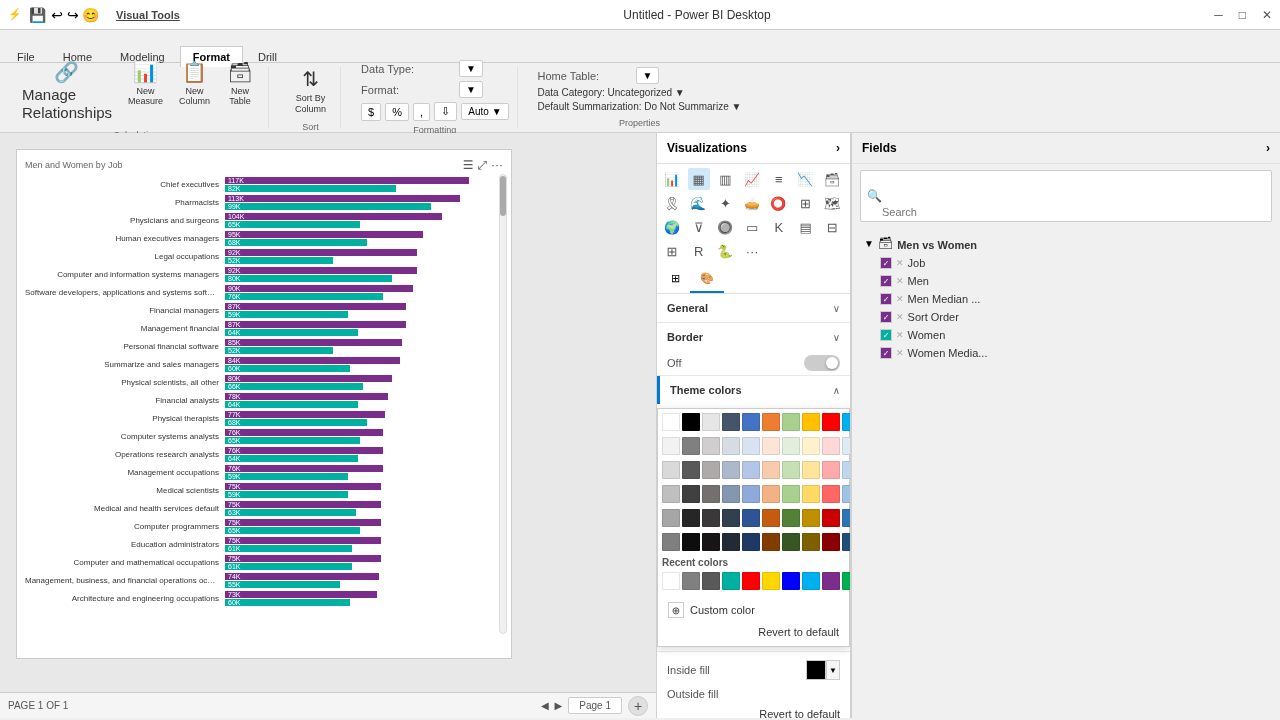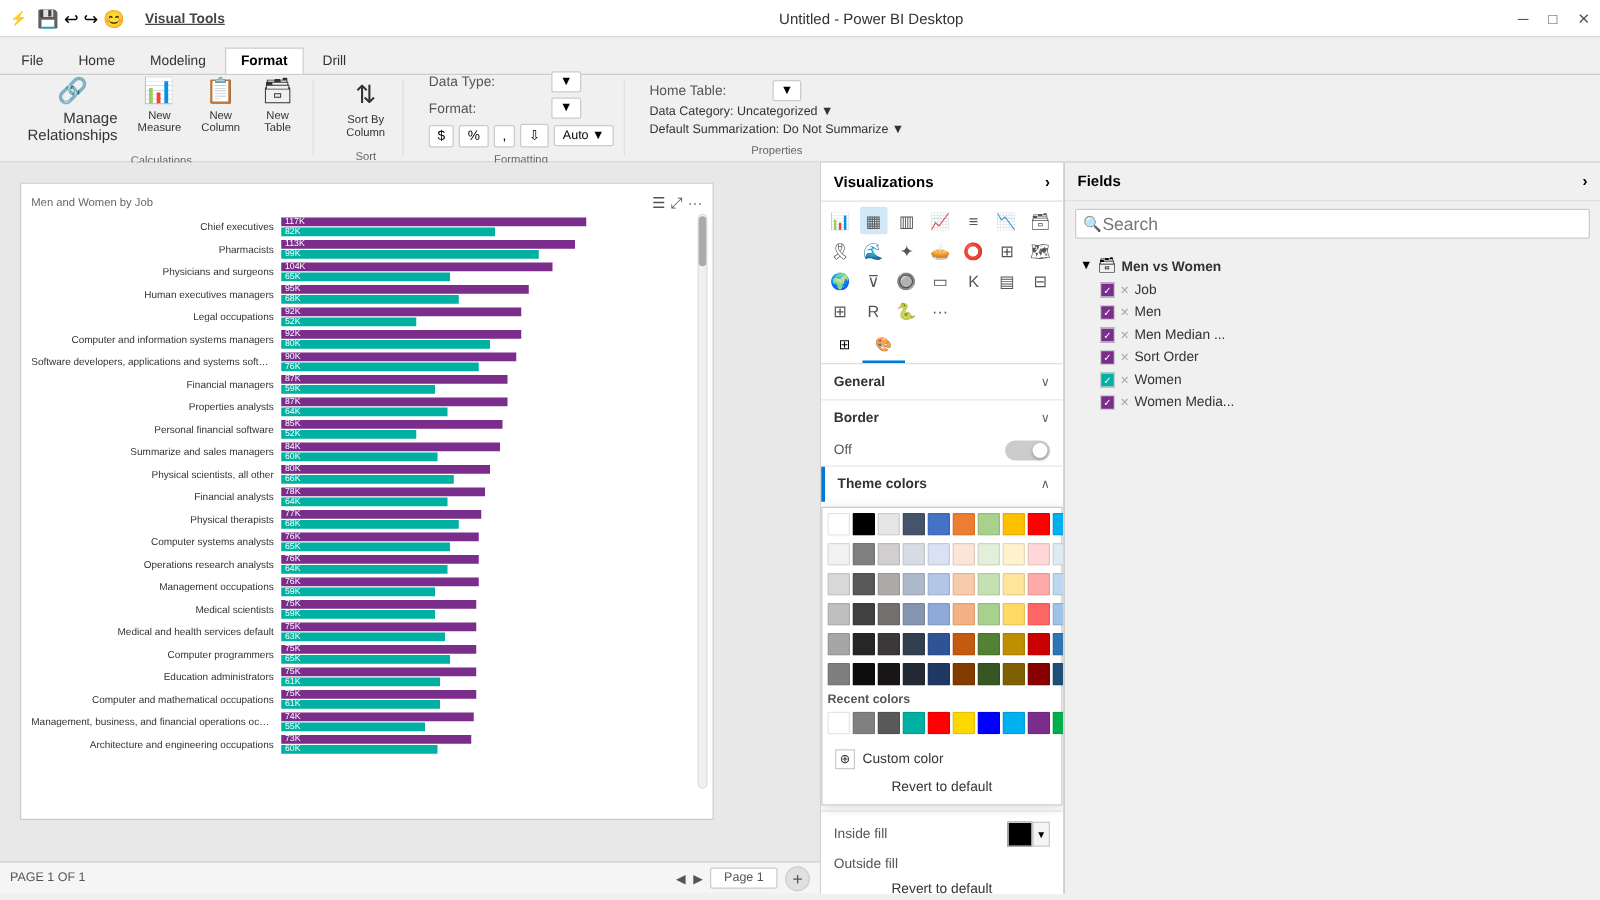--- a/index.html
+++ b/index.html
@@ -17,22 +17,22 @@
     }
     .title-bar-left { display: flex; align-items: center; gap: 8px; }
     .title-bar-icons { display: flex; gap: 4px; }
     .title-bar-icons span { font-size: 14px; cursor: pointer; }
     .title-bar-title { font-size: 12px; color: #333; }
     .title-bar-right { display: flex; gap: 16px; }
     .title-bar-right span { font-size: 12px; color: #555; cursor: pointer; }
     .ribbon-tabs {
       display: flex;
       height: 30px;
-      align-items: flex-end;
-      padding: 0 4px;
+      align-items: flex-start;
+      padding: 16px 4px;
       background: #f0f0f0;
       border-bottom: 1px solid #ccc;
     }
     .ribbon-tab {
       padding: 4px 12px;
       font-size: 11px;
       cursor: pointer;
       border: 1px solid transparent;
       border-bottom: none;
       background: transparent;
@@ -129,21 +129,21 @@
       justify-content: center;
       cursor: pointer;
       font-size: 14px;
       color: #555;
     }
 
     
     .chart-canvas {
       background: white;
       border: 1px solid #ccc;
-      width: 555px;
+      width: 496px;
       height: 510px;
       position: relative;
       padding: 8px;
     }
     .chart-header {
       display: flex;
       justify-content: space-between;
       align-items: center;
       margin-bottom: 4px;
     }
@@ -270,23 +270,24 @@
       align-items: center;
       margin: 6px 8px;
       border: 1px solid #ccc;
       border-radius: 2px;
       padding: 3px 6px;
       background: white;
     }
     .search-box input {
       border: none;
       outline: none;
-      font-size: 14px;
+      font-size: 11px;
       flex: 1;
       color: #999;
+      margin-top: 32px;
     }
     .search-icon { color: #666; font-size: 12px; }
 
     .fields-tree { padding: 4px 8px; overflow-y: auto; flex: 1; }
     .fields-item {
       display: flex;
       align-items: center;
       padding: 3px 4px;
       cursor: pointer;
       border-radius: 2px;
@@ -366,21 +367,21 @@
       align-items: center;
       justify-content: center;
       font-size: 10px;
     }
     .revert-btn {
       padding: 4px 6px;
       cursor: pointer;
       font-size: 11px;
       color: #333;
       width: 100%;
-      text-align: center;
+      text-align: right;
     }
 
     .toggle-row {
       display: flex;
       align-items: center;
       justify-content: space-between;
       padding: 4px 10px;
       font-size: 11px;
     }
     .toggle-off { display: flex; align-items: center; gap: 4px; font-size: 11px; color: #555; }
@@ -484,21 +485,21 @@
   <button class="ribbon-tab active">Format</button>
   <button class="ribbon-tab">Drill</button>
 </div>
 
 <div class="ribbon-content">
 
   <div class="ribbon-group">
     <div class="ribbon-buttons">
       <div class="ribbon-btn">
         <span class="ribbon-btn-icon">🔗</span>
-        <span style="font-size:12px; text-align:right; line-height:1.2;">Manage<br>Relationships</span>
+        <span style="font-size:15px; text-align:left; line-height:1.2;">Manage<br>Relationships</span>
       </div>
       <div class="ribbon-btn">
         <span class="ribbon-btn-icon">📊</span>
         <span style="font-size:9px; text-align:center; line-height:1.2;">New<br>Measure</span>
       </div>
       <div class="ribbon-btn">
         <span class="ribbon-btn-icon">📋</span>
         <span style="font-size:9px; text-align:center; line-height:1.2;">New<br>Column</span>
       </div>
       <div class="ribbon-btn">
@@ -654,21 +655,21 @@
             <div class="bar-group">
               <div class="bar-men" style="width: 181.25px;">
                 <span class="bar-value">87K</span>
               </div>
               <div class="bar-women" style="width: 122.917px;">
                 <span class="bar-value">59K</span>
               </div>
             </div>
           </div>
           <div class="bar-row">
-            <div class="bar-label">Properties analysts</div>
+            <div class="bar-label">Management financial</div>
             <div class="bar-group">
               <div class="bar-men" style="width: 181.25px;">
                 <span class="bar-value">87K</span>
               </div>
               <div class="bar-women" style="width: 133.333px;">
                 <span class="bar-value">64K</span>
               </div>
             </div>
           </div>
           <div class="bar-row">

